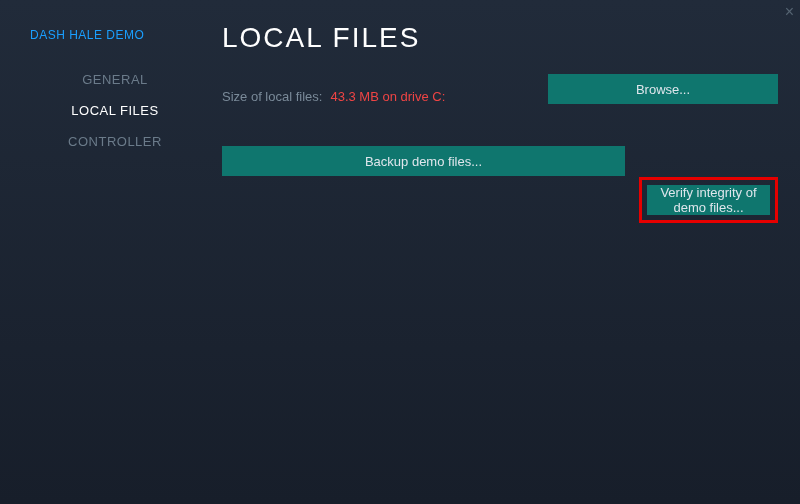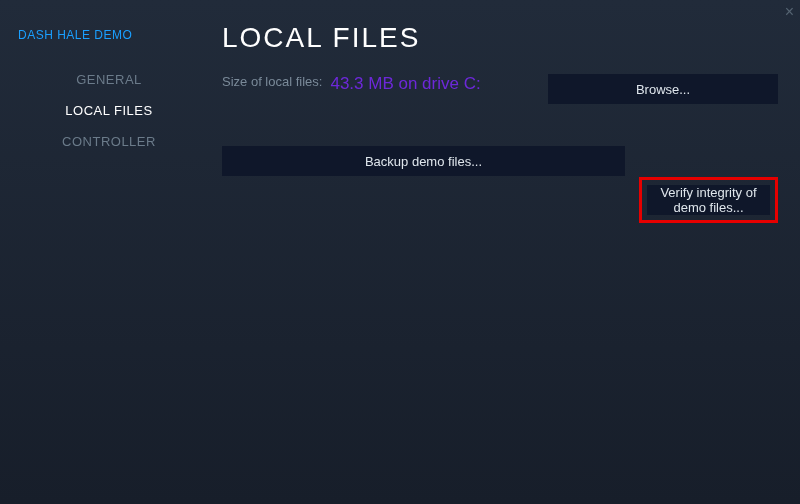--- a/index.html
+++ b/index.html
@@ -14,21 +14,21 @@
       background: #1a2332;
       background: linear-gradient(to bottom, #212b3a 0%, #171e2a 100%);
       color: #c6d4df;
       display: flex;
       overflow: hidden;
       position: relative;
     }
     .sidebar {
       width: 200px;
       padding-top: 28px;
-      padding-left: 18px;
+      padding-left: 30px;
     }
     .game-title {
       color: #1a9fff;
       font-size: 12px;
       letter-spacing: 0.5px;
       margin-bottom: 22px;
     }
     .nav-item {
       color: #6b7b8a;
       font-size: 13px;
@@ -48,34 +48,34 @@
     }
     .page-title {
       color: #ffffff;
       font-size: 28px;
       font-weight: 300;
       letter-spacing: 2px;
       margin-bottom: 20px;
     }
     .info-row {
       display: flex;
-      align-items: flex-start;
+      align-items: flex-end;
       gap: 8px;
       margin-bottom: 42px;
     }
     .info-label {
       color: #7a8a99;
       font-size: 13px;
     }
     .info-value {
-      color: #6d28d9;
-      font-size: 17px;
+      color: #ef4444;
+      font-size: 13px;
     }
     .btn {
-      background: #0f172a;
+      background: #0f766e;
       color: #dfe6ec;
       border: none;
       font-size: 13px;
       height: 30px;
       cursor: pointer;
       display: flex;
       align-items: center;
       justify-content: center;
     }
     .browse-btn {

